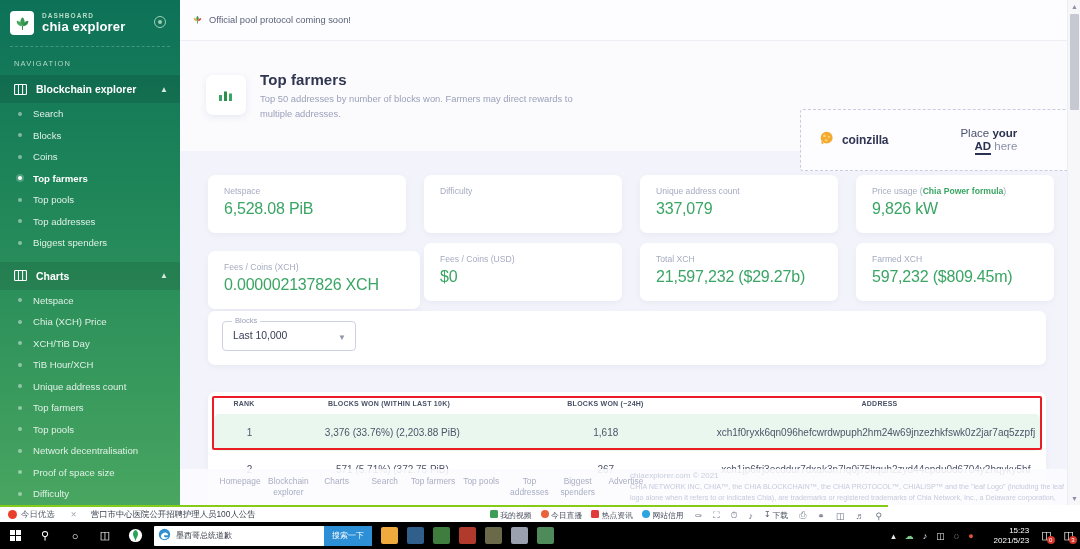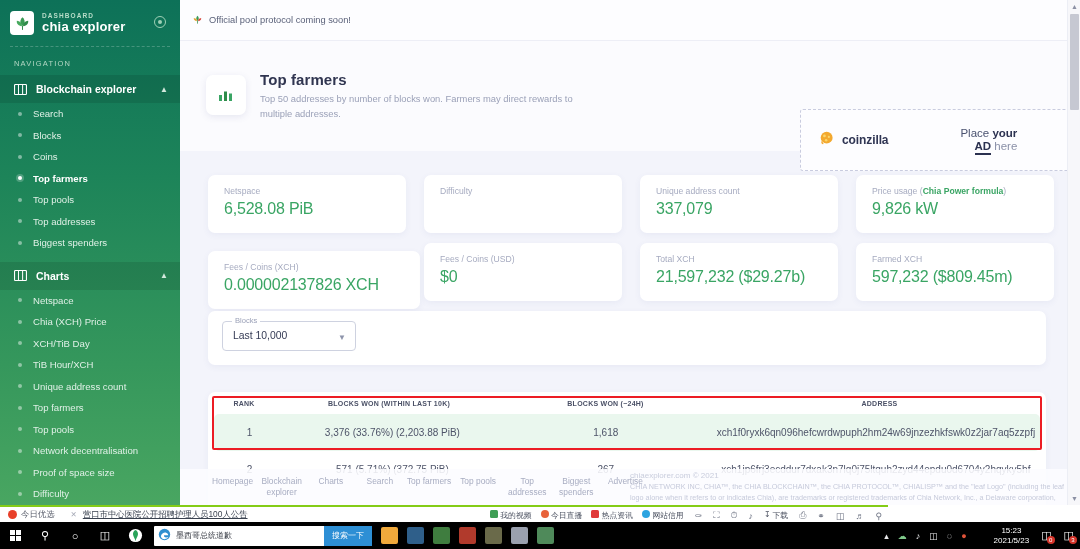--- a/index.html
+++ b/index.html
@@ -128,62 +128,62 @@
   .highlight-box {
     position: absolute; left: 212px; top: 396px; width: 830px; height: 54px;
     border: 2px solid #ec1c24; border-radius: 2px; pointer-events: none;
   }
 
   
   .footer {
     position: absolute; left: 180px; top: 469px; width: 900px; height: 36px;
     background: rgba(252,252,255,.88); display: flex; align-items: center;
   }
-  .f-links { display: flex; width: 470px; padding-left: 28px; }
+  .f-links { display: flex; width: 470px; padding-left: 36px; }
   .f-link { font-size: 8.4px; color: #a8adc2; line-height: 1.35; text-align: center; width: 58px; }
   .f-copy { position: absolute; left: 450px; top: 2px; width: 440px; }
   .f-copy-top { font-size: 8px; color: #c9cddd; }
   .f-copy-body { font-size: 7.2px; color: #c6cadb; line-height: 1.5; margin-top: 2px; }
 
   
   .pscroll { position: absolute; right: 0; top: 0; width: 13px; height: 505px; background: #f7f7fa; border-left: 1px solid #eceef5; }
   .pscroll .up, .pscroll .down { position: absolute; left: 3px; font-size: 7px; color: #8b90a4; }
   .pscroll .up { top: 3px; } .pscroll .down { bottom: 3px; }
   .pscroll .thumb { position: absolute; left: 2px; top: 14px; width: 9px; height: 96px; background: #c6c8d2; border-radius: 1px; }
 
   
   .bnews {
     position: absolute; left: 0; top: 505px; width: 888px; height: 17px; background: #ffffff;
     display: flex; align-items: center; border-top: 2px solid #84cc16;
   }
   .bnews-badge { display: flex; align-items: center; margin-left: 8px; }
   .bnews-dot { width: 9px; height: 9px; border-radius: 50%; background: #e8402a; display: inline-block; }
   .bnews-label { font-size: 8.4px; color: #555a68; margin-left: 4px; }
   .bnews-x { font-size: 7.5px; color: #a3a7b4; margin-left: 16px; }
-  .bnews-link { font-size: 8.4px; color: #3a4250; margin-left: 6px; text-decoration: underline; }
+  .bnews-link { font-size: 8.4px; color: #3a4250; margin-left: 14px; }
   .btools { position: absolute; right: 6px; top: 0; height: 17px; display: flex; align-items: center; }
   .btool { display: flex; margin-left: 9px; font-size: 7.8px; color: #4b5160; }
   .btool .sq { width: 8px; height: 8px; border-radius: 1.5px; display: inline-block; margin-right: 2.5px; }
   .bicon { margin-left: 11px; font-size: 9px; color: #6a7080; }
 
   
   .taskbar { position: absolute; left: 0; top: 522px; width: 1080px; height: 27px; background: #000000; display: flex; align-items: center; }
   .tb-ico { width: 30px; height: 27px; display: flex; align-items: center; justify-content: center; color: #ffffff; font-size: 11px; }
   .tb-win { width: 11px; height: 11px; display: grid; grid-template-columns: 5px 5px; grid-template-rows: 5px 5px; gap: 1px; }
   .tb-win i { background: #ffffff; display: block; }
   .tb-app {
     height: 20px; background: #ffffff; display: flex; align-items: center; margin-left: 4px;
     border-radius: 1px; padding-left: 4px; width: 218px;
   }
   .tb-app-title { font-size: 8px; color: #333740; margin-left: 5px; }
   .tb-app-btn { margin-left: auto; height: 20px; background: #2d8fd5; color: #ffffff; font-size: 8px; display: flex; align-items: center; padding: 0 8px; }
   .tb-sq { width: 17px; height: 17px; border-radius: 2px; margin-left: 9px; display:block; }
   .tb-right { margin-left: auto; display: flex; align-items: center; padding-right: 6px; }
   .tb-tray-ico { color: #e8e8ea; font-size: 9px; margin-left: 9px; }
-  .tb-clock { color: #ffffff; font-size: 8px; line-height: 1.25; text-align: center; margin-left: 27px; }
+  .tb-clock { color: #ffffff; font-size: 8px; line-height: 1.25; text-align: right; margin-left: 20px; }
   .tb-badge { position: relative; margin-left: 12px; color:#ffffff; font-size: 11px; }
   .tb-badge em { position: absolute; right: -3px; bottom: -2px; background: #d4342a; color: #fff; font-size: 6px; font-style: normal; border-radius: 50%; width: 8px; height: 8px; display:flex; align-items:center; justify-content:center;}
 </style>
 </head>
 <body>
 
 <div class="screen">
  <div class="page">
 
   <div class="sidebar">

